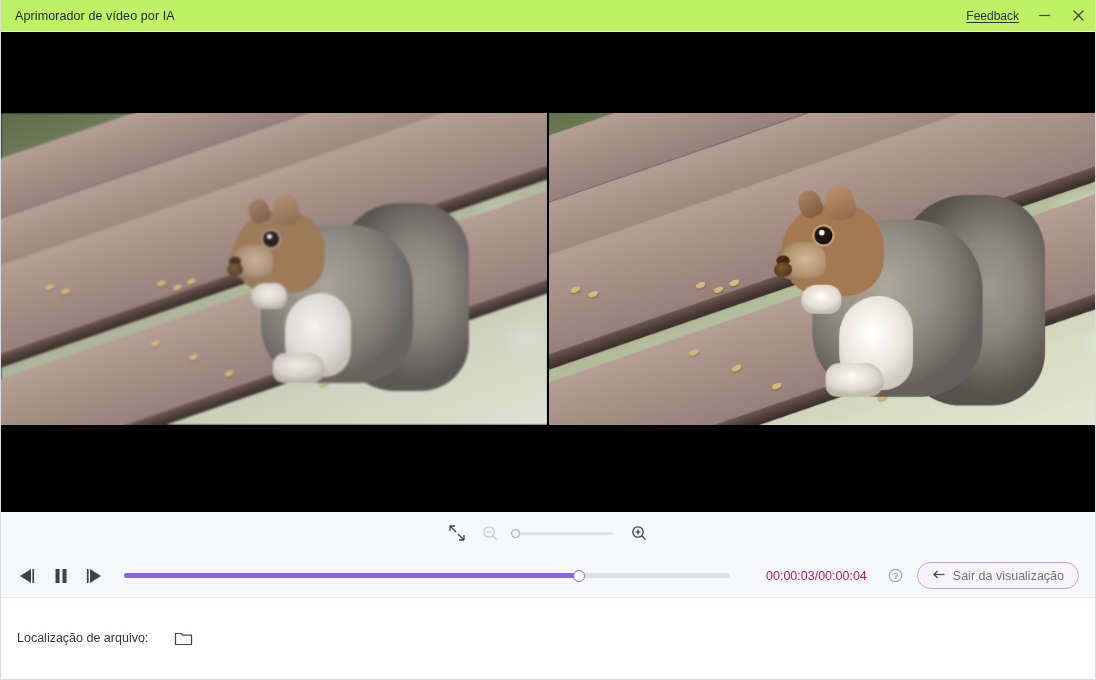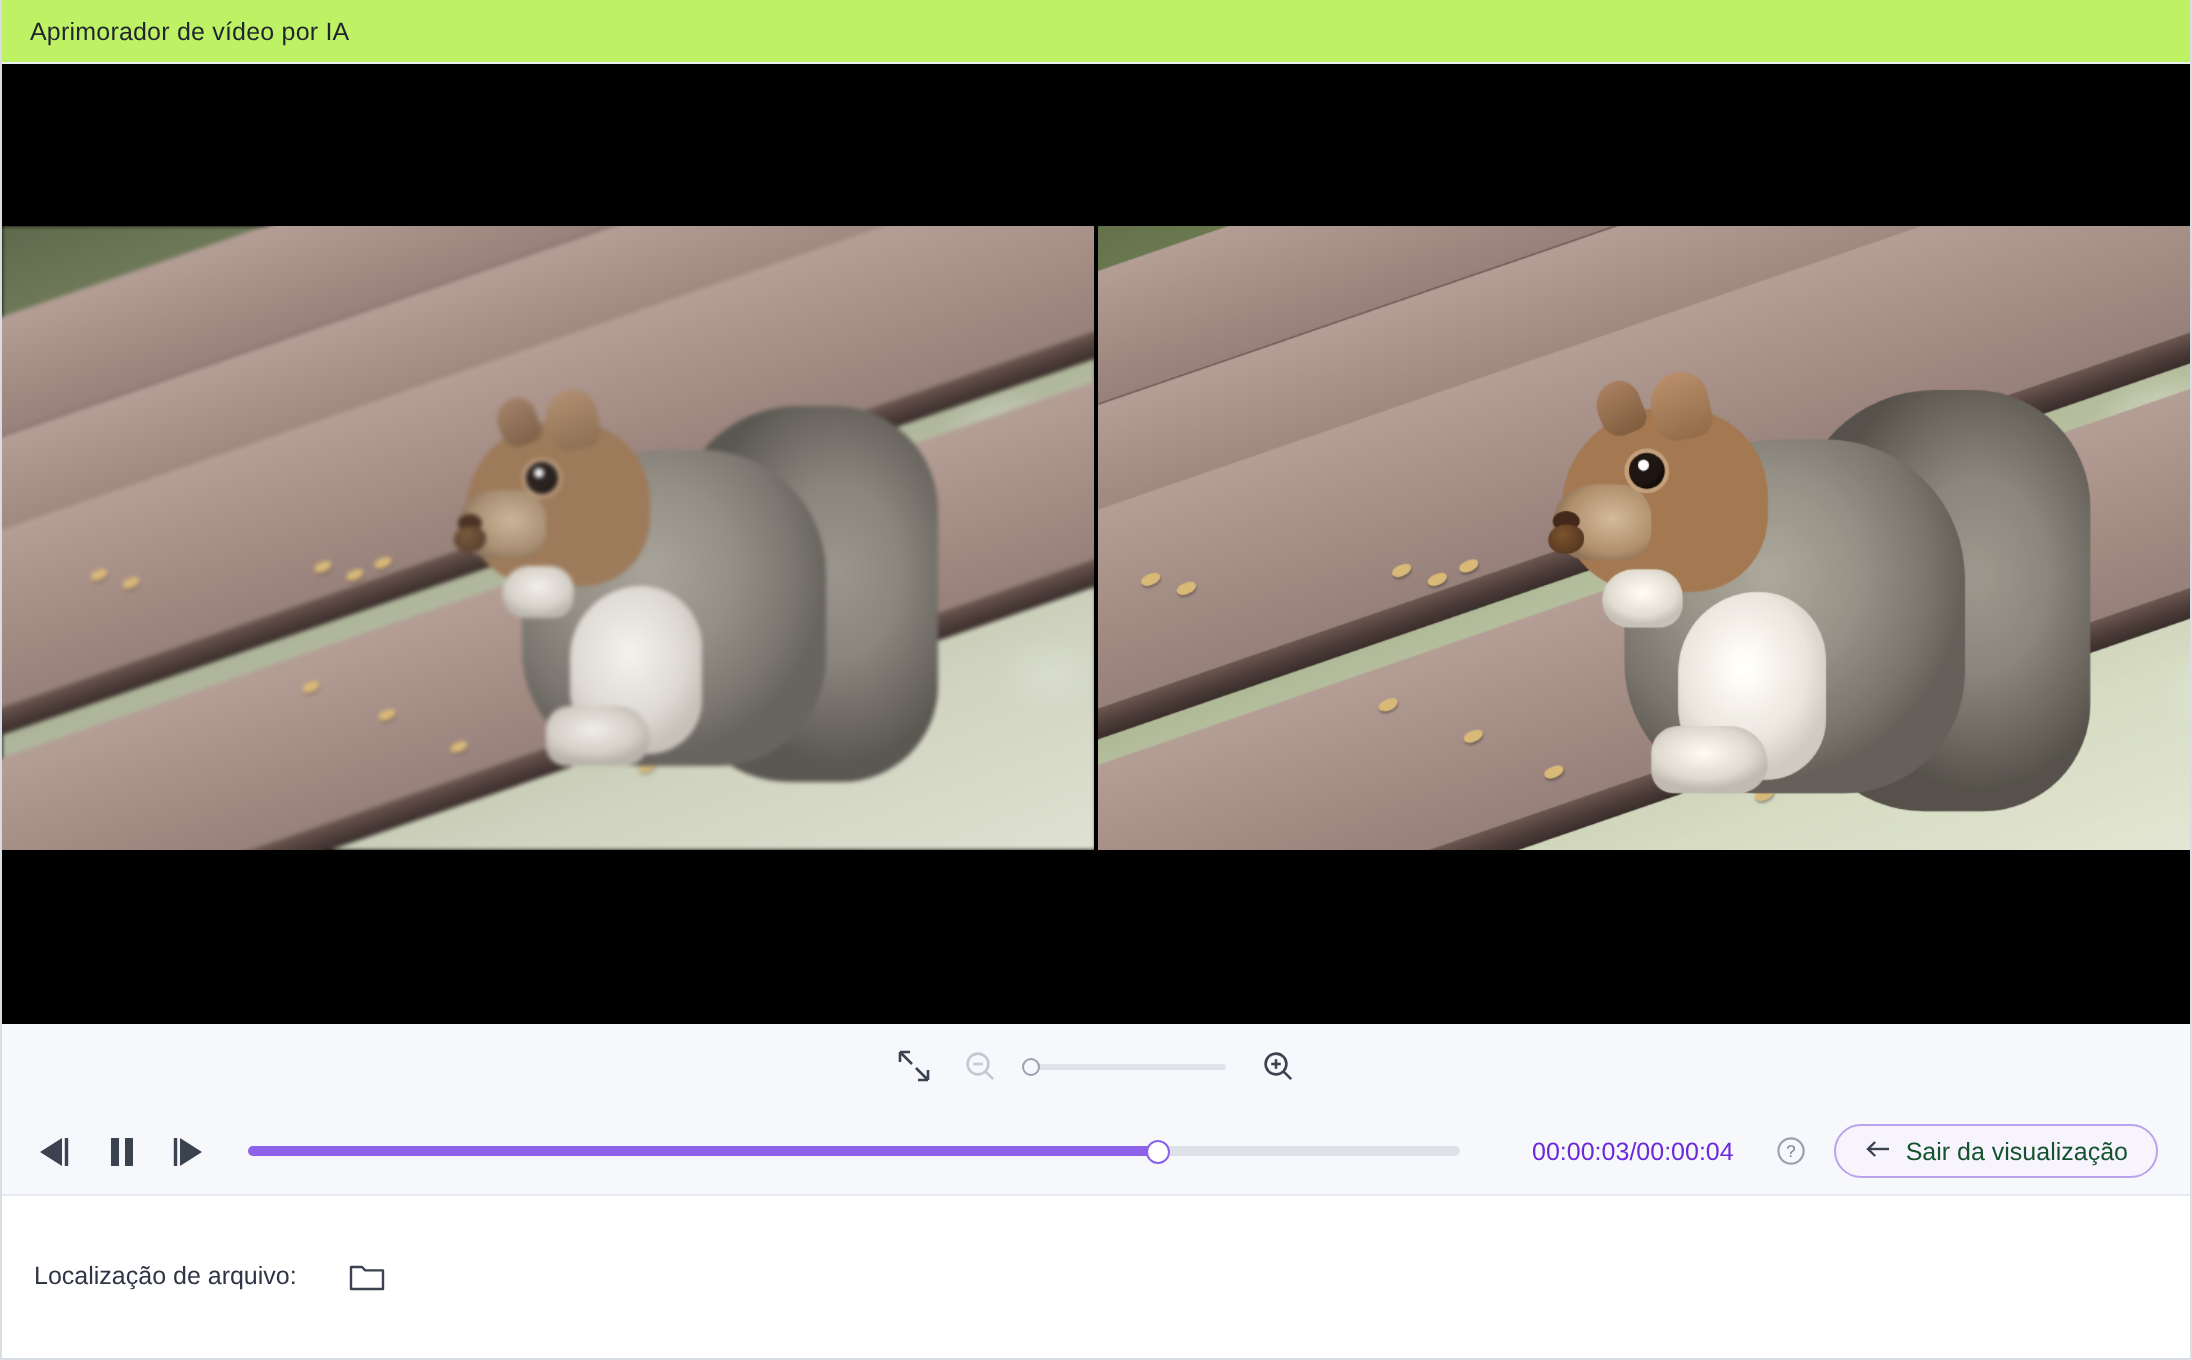--- a/index.html
+++ b/index.html
@@ -273,35 +273,35 @@
     left: 75%; top: 50%;
     width: 12px; height: 12px;
     margin-left: -6px; margin-top: -6px;
     border-radius: 50%;
     background: #ffffff;
     border: 1.5px solid #8c62e8;
     cursor: pointer;
   }
   .timecode {
     font-size: 12.5px;
-    color: #6d28d9;
+    color: #be185d;
     margin-left: 22px;
     white-space: nowrap;
   }
   .help-icon { margin-left: 7px; cursor: pointer; display: inline-flex; vertical-align: -2px; }
   .exit-btn {
     margin-left: auto;
     display: flex; align-items: center; gap: 7px;
     height: 27px;
     padding: 0 14px;
     border: 1px solid #b9a4ec;
     border-radius: 14px;
     background: #f7f4fe;
     font-size: 12.5px;
-    color: #14532d;
+    color: #737373;
     cursor: pointer;
     white-space: nowrap;
   }
 
   
   .bottombar {
     position: absolute;
     left: 0; right: 0; top: 597px;
     height: 81px;
     background: #ffffff;
@@ -358,20 +358,34 @@
     cursor: pointer;
   }
 </style>
 </head>
 <body>
 
 <div class="app">
 
   <div class="titlebar">
     <span class="title-text">Aprimorador de vídeo por IA</span>
+    <div class="titlebar-right">
+      <span class="feedback-link">Feedback</span>
+      <span class="win-btn">
+        <svg width="13" height="13" viewBox="0 0 13 13">
+            <line x1="1" y1="6.5" x2="12" y2="6.5" stroke="#3b4250" stroke-width="1.2"></line>
+          </svg>
+      </span>
+      <span class="win-btn">
+        <svg width="13" height="13" viewBox="0 0 13 13">
+            <line x1="1.5" y1="1.5" x2="11.5" y2="11.5" stroke="#3b4250" stroke-width="1.2"></line>
+            <line x1="11.5" y1="1.5" x2="1.5" y2="11.5" stroke="#3b4250" stroke-width="1.2"></line>
+          </svg>
+      </span>
+    </div>
   </div>
 
   <div class="stage">
     <div class="video-band">
 
       <div class="pane pane-left">
         <div class="scene">
           <div class="scene-bg"></div>
           <div class="dark-gap"></div>
           <div class="slat slat-5">

